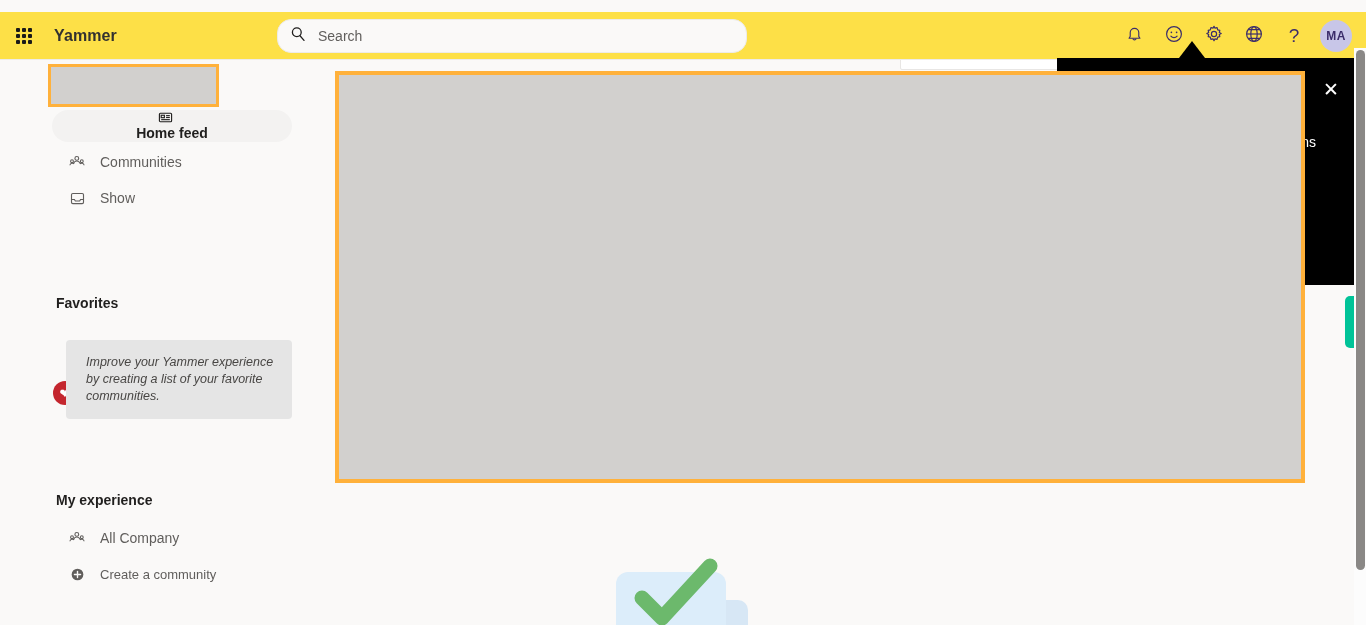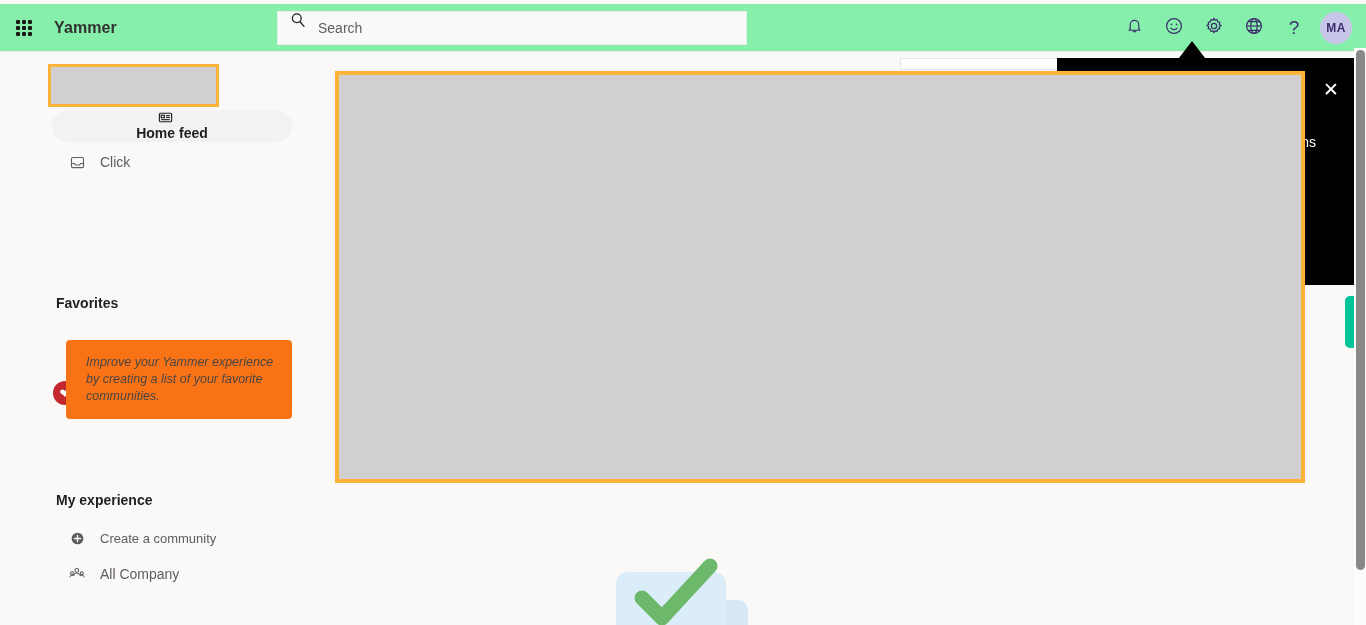--- a/index.html
+++ b/index.html
@@ -6,23 +6,23 @@
   html, body {
     width: 1366px; height: 625px;
     overflow: hidden;
     font-family: "Liberation Sans", sans-serif;
     background: #faf9f8;
   }
   body { position: relative; }
 
   
   .suite-bar {
-    position: absolute; top: 4px; left: 0;
+    position: absolute; top: 12px; left: 0;
     width: 1366px; height: 48px;
-    background: #86efac;
+    background: #fde047;
     border-bottom: 1px solid #edebe9;
     display: flex; align-items: center;
     z-index: 40;
   }
   .waffle {
     width: 48px; height: 48px;
     display: flex; align-items: center; justify-content: center;
     cursor: pointer;
   }
   .waffle-grid {
@@ -35,22 +35,22 @@
   .app-name {
     font-size: 16px; font-weight: 600; color: #323130;
     margin-left: 6px; letter-spacing: .1px;
     cursor: pointer;
   }
   .search-box {
     position: absolute; left: 277px; top: 7px;
     width: 470px; height: 34px;
     background: #faf9f8;
     border: 1px solid #edebe9;
-    border-radius: 0;
-    display: flex; 
+    border-radius: 14px;
+    display: flex; align-items: center;
     padding: 0 12px;
   }
   .search-box svg { flex: 0 0 auto; }
   .search-input {
     border: 0; outline: 0; background: transparent;
     font-family: "Liberation Sans", sans-serif;
     font-size: 14px; color: #605e5c;
     margin-left: 12px; width: 380px;
   }
   .search-input::placeholder { color: #605e5c; }
@@ -107,21 +107,21 @@
   .section-head {
     position: absolute; left: 56px;
     font-size: 14px; font-weight: 700; color: #201f1e;
   }
   .fav-head { top: 247px; }
   .comm-head { top: 444px; }
 
   .fav-card {
     position: absolute; left: 66px; top: 292px;
     width: 226px; min-height: 77px;
-    background: #f97316; border-radius: 4px;
+    background: #e5e5e5; border-radius: 4px;
     padding: 14px 16px 14px 20px;
   }
   .fav-card p {
     font-size: 12.5px; font-style: italic; color: #484644; line-height: 17px;
   }
   .fav-badge {
     position: absolute; left: 53px; top: 333px;
     width: 24px; height: 24px; border-radius: 50%;
     background: #c4262e;
     display: flex; align-items: center; justify-content: center;
@@ -306,69 +306,82 @@
       <span class="ico">
         <svg width="15" height="15" viewBox="0 0 16 16" fill="none" stroke="#201f1e" stroke-width="1.2">
           <rect x="1.5" y="3.5" width="13" height="9" rx="1"></rect>
           <rect x="3.4" y="5.6" width="3.4" height="2.6"></rect>
           <line x1="8.6" y1="6" x2="12.6" y2="6"></line>
             <line x1="8.6" y1="8" x2="12.6" y2="8"></line>
           <line x1="3.4" y1="10.3" x2="12.6" y2="10.3"></line>
         </svg>
       </span>
       <span>Home feed</span>
-    </div>
-
-
-
-    <div class="nav-item">
-      <span class="ico">
-        <svg width="15" height="15" viewBox="0 0 16 16" fill="none" stroke="#605e5c" stroke-width="1.2">
-          <rect x="1.6" y="2.6" width="12.8" height="10.8" rx="1.4"></rect>
-          <path d="M1.6 9.1h3.1l1 1.6h4.6l1-1.6h3.1"></path>
-        </svg>
-      </span>
-      <span>Click</span>
-    </div>
-  </div>
-
-  <div class="section-head fav-head">Favorites</div>
-
-  <div class="fav-badge">❤</div>
-
-  <div class="fav-card">
-    <p>Improve your Yammer experience by creating a list of your favorite communities.</p>
-  </div>
-
-  <div class="section-head comm-head">My experience</div>
-
-  <div class="comm-list">
-    <div class="nav-item" style="font-size:13px;">
-      <span class="ico">
-        <svg width="13" height="13" viewBox="0 0 14 14">
-          <circle cx="7" cy="7" r="6.3" fill="#605e5c"></circle>
-          <line x1="7" y1="3.7" x2="7" y2="10.3" stroke="#faf9f8" stroke-width="1.5" stroke-linecap="round"></line>
-          <line x1="3.7" y1="7" x2="10.3" y2="7" stroke="#faf9f8" stroke-width="1.5" stroke-linecap="round"></line>
-        </svg>
-      </span>
-      <span>Create a community</span>
     </div>
 
     <div class="nav-item">
       <span class="ico">
         <svg width="16" height="16" viewBox="0 0 16 16" fill="none" stroke="#605e5c" stroke-width="1.1">
           <circle cx="7.8" cy="4.4" r="1.9"></circle>
           <path d="M4.6 9.3a3.4 3.4 0 0 1 6.4 0"></path>
           <circle cx="3" cy="7.2" r="1.4"></circle>
             <path d="M.9 11.3a2.5 2.5 0 0 1 4.2-1.5"></path>
           <circle cx="12.8" cy="7.2" r="1.4"></circle>
             <path d="M15.1 11.3a2.5 2.5 0 0 0-4.2-1.5"></path>
         </svg>
       </span>
+      <span>Communities</span>
+    </div>
+
+
+    <div class="nav-item">
+      <span class="ico">
+        <svg width="15" height="15" viewBox="0 0 16 16" fill="none" stroke="#605e5c" stroke-width="1.2">
+          <rect x="1.6" y="2.6" width="12.8" height="10.8" rx="1.4"></rect>
+          <path d="M1.6 9.1h3.1l1 1.6h4.6l1-1.6h3.1"></path>
+        </svg>
+      </span>
+      <span>Show</span>
+    </div>
+  </div>
+
+  <div class="section-head fav-head">Favorites</div>
+
+  <div class="fav-badge">❤</div>
+
+  <div class="fav-card">
+    <p>Improve your Yammer experience by creating a list of your favorite communities.</p>
+  </div>
+
+  <div class="section-head comm-head">My experience</div>
+
+  <div class="comm-list">
+    <div class="nav-item">
+      <span class="ico">
+        <svg width="16" height="16" viewBox="0 0 16 16" fill="none" stroke="#605e5c" stroke-width="1.1">
+          <circle cx="7.8" cy="4.4" r="1.9"></circle>
+          <path d="M4.6 9.3a3.4 3.4 0 0 1 6.4 0"></path>
+          <circle cx="3" cy="7.2" r="1.4"></circle>
+            <path d="M.9 11.3a2.5 2.5 0 0 1 4.2-1.5"></path>
+          <circle cx="12.8" cy="7.2" r="1.4"></circle>
+            <path d="M15.1 11.3a2.5 2.5 0 0 0-4.2-1.5"></path>
+        </svg>
+      </span>
       <span>All Company</span>
+    </div>
+
+    <div class="nav-item" style="font-size:13px;">
+      <span class="ico">
+        <svg width="13" height="13" viewBox="0 0 14 14">
+          <circle cx="7" cy="7" r="6.3" fill="#605e5c"></circle>
+          <line x1="7" y1="3.7" x2="7" y2="10.3" stroke="#faf9f8" stroke-width="1.5" stroke-linecap="round"></line>
+          <line x1="3.7" y1="7" x2="10.3" y2="7" stroke="#faf9f8" stroke-width="1.5" stroke-linecap="round"></line>
+        </svg>
+      </span>
+      <span>Create a community</span>
     </div>
   </div>
 </div>
 
 <div class="main">
 
   <div class="hidden-card"></div>
 
   <div class="illustration">
     <div class="illo-back"></div>

